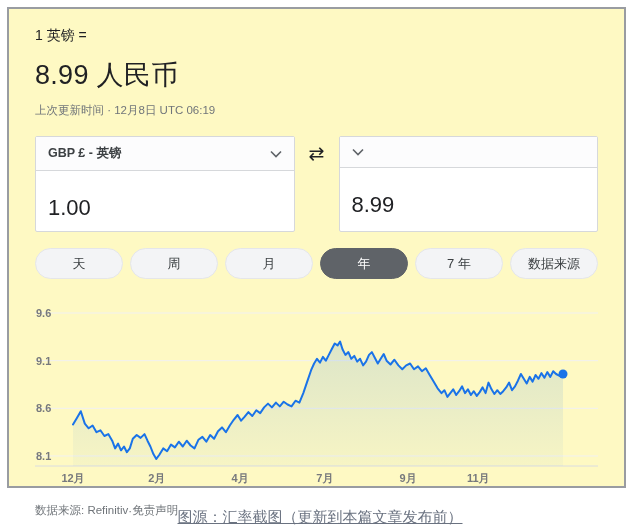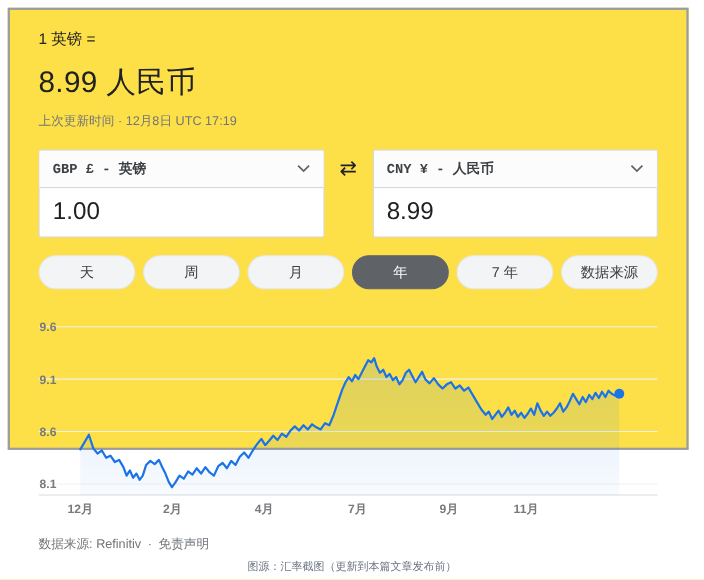--- a/index.html
+++ b/index.html
@@ -7,95 +7,93 @@
   body {
     width: 640px; height: 527px;
     background: #ffffff;
     font-family: "Liberation Sans", sans-serif;
     position: relative;
     color: #202124;
     overflow: hidden;
   }
   .widget {
     position: absolute; left: 7px; top: 7px;
-    width: 619px; height: 402px;
+    width: 619px; height: 481px;
     border: 2px solid #999ca1;
-    background: #fde047;
+    background: #fef9c3;
     padding: 18px 26px 0 26px;
   }
   .unit-line { font-size: 14px; color: #202124; }
   .rate-line { font-size: 27px; color: #202124; margin-top: 12px; letter-spacing: 0.3px; }
   .updated-line { font-size: 11.5px; color: #70757a; margin-top: 10px; }
 
   .converter { display: flex; margin-top: 18px; align-items: stretch; }
   .currency-box { flex: 1 1 0; border: 1px solid #d6d8db; border-radius: 2px; background: #fff; }
   .box-select {
     display: flex; justify-content: space-between; align-items: center;
     padding: 8px 12px; border-bottom: 1px solid #d6d8db;
     font-size: 12.5px; font-weight: bold; color: #3c4043; background: #fcfcfd;
     cursor: pointer;
-    font-family: Liberation Mono, monospace;
   }
-  .box-value { font-size: 22px; color: #202124; padding: 8px 12px 10px 12px; }
+  .box-value { font-size: 22px; color: #202124; padding: 8px 12px 10px 12px; margin-top: 16px; }
   .swap {
     width: 44px; display: flex; align-items: center; justify-content: center;
     height: 34px; align-self: flex-start; cursor: pointer;
   }
   .swap-glyph { font-family: "DejaVu Sans", sans-serif; font-size: 19px; color: #202124; line-height: 1; }
 
   .range-tabs { display: flex; gap: 7px; margin-top: 16px; }
   .tab {
     flex: 1 1 0; height: 31px; border-radius: 16px;
     background: #f3f4f6; border: 1px solid #e5e6e9;
     display: flex; align-items: center; justify-content: center;
     font-size: 13px; color: #3c4043; cursor: pointer; white-space: nowrap;
   }
   .tab.selected { background: #5f6368; border-color: #5f6368; color: #ffffff; }
 
   .chart-wrap { margin-top: 12px; position: relative; height: 204px; font-weight: bold; }
   .chart-wrap svg { display: block; }
   .chart-wrap text { font-family: "Liberation Sans", sans-serif; font-size: 11px; fill: #77797d; }
 
-  .source-line { margin-top: 8px; font-size: 11.5px; color: #70757a; display: flex; gap: 6px; align-items: center; }
+  .source-line { margin-top: 8px; font-size: 11.5px; color: #70757a; display: flex; gap: 0; align-items: center; }
   .source-link { color: #70757a; }
 
   .caption {
     position: absolute; left: 0; top: 508px; width: 640px;
-    text-align: center; font-size: 10px; color: #6a7280;
+    text-align: center; font-size: 15px; color: #6a7280; text-decoration: underline;
   }
 </style>
 </head>
 <body>
 
 <div class="widget">
 
   <div class="unit-line">1 英镑 =</div>
   <div class="rate-line">8.99 人民币</div>
-  <div class="updated-line">上次更新时间 · 12月8日 UTC 17:19</div>
+  <div class="updated-line">上次更新时间 · 12月8日 UTC 06:19</div>
 
   <div class="converter">
     <div class="currency-box">
       <div class="box-select">
         <span>GBP £ - 英镑</span>
         <span>
           <svg width="12" height="8" viewBox="0 0 12 8">
               <path d="M1 1.5 L6 6.5 L11 1.5" stroke="#5f6368" stroke-width="1.6" fill="none"></path>
             </svg>
         </span>
       </div>
       <div class="box-value">1.00</div>
     </div>
 
     <div class="swap">
       <span class="swap-glyph">⇄</span>
     </div>
 
     <div class="currency-box">
       <div class="box-select">
-        <span>CNY ¥ - 人民币</span>
         <span>
           <svg width="12" height="8" viewBox="0 0 12 8">
               <path d="M1 1.5 L6 6.5 L11 1.5" stroke="#5f6368" stroke-width="1.6" fill="none"></path>
             </svg>
         </span>
       </div>
       <div class="box-value">8.99</div>
     </div>
   </div>
 

